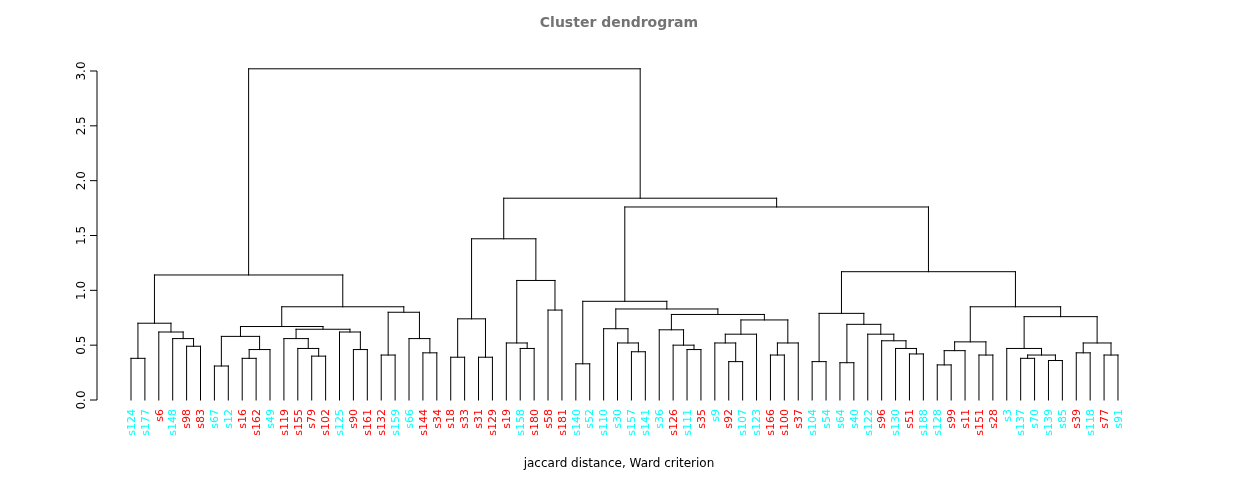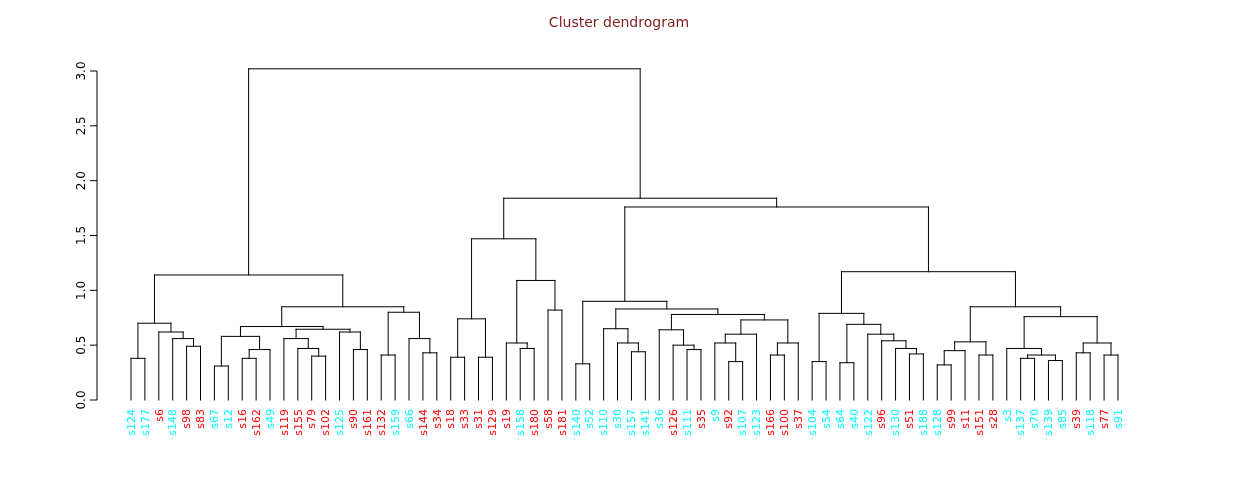--- a/index.html
+++ b/index.html
@@ -1,19 +1,19 @@
 <!DOCTYPE html>
 <html><head>
 <meta charset="utf-8">
 <style>
   html,body{margin:0;padding:0;background:#ffffff;}
   .stage{position:relative;width:1238px;height:500px;background:#fff;overflow:hidden;
          font-family:"DejaVu Sans","Liberation Sans",sans-serif;}
   .title{position:absolute;top:14px;left:0;width:1238px;text-align:center;
-         font-size:14px;font-weight:normal;color:#7f1d1d;}
+         font-size:14px;font-weight:bold;color:#737373;}
   .caption{position:absolute;top:456px;left:0;width:1238px;text-align:center;
          font-size:12px;color:#000;}
   svg{position:absolute;top:0;left:0;}
   text{font-family:"DejaVu Sans","Liberation Sans",sans-serif;}
 </style>
 </head>
 <body>
 
 <div class="stage">
   <div class="title">Cluster dendrogram</div>
@@ -93,13 +93,14 @@
       <text transform="translate(1006.76,409) rotate(-90)" text-anchor="end" dy="0.34em" font-size="11" fill="#00FFFF">s3</text>
       <text transform="translate(1020.66,409) rotate(-90)" text-anchor="end" dy="0.34em" font-size="11" fill="#00FFFF">s137</text>
       <text transform="translate(1034.57,409) rotate(-90)" text-anchor="end" dy="0.34em" font-size="11" fill="#00FFFF">s70</text>
       <text transform="translate(1048.47,409) rotate(-90)" text-anchor="end" dy="0.34em" font-size="11" fill="#00FFFF">s139</text>
       <text transform="translate(1062.37,409) rotate(-90)" text-anchor="end" dy="0.34em" font-size="11" fill="#00FFFF">s85</text>
       <text transform="translate(1076.27,409) rotate(-90)" text-anchor="end" dy="0.34em" font-size="11" fill="#FF0000">s39</text>
       <text transform="translate(1090.17,409) rotate(-90)" text-anchor="end" dy="0.34em" font-size="11" fill="#00FFFF">s118</text>
       <text transform="translate(1104.07,409) rotate(-90)" text-anchor="end" dy="0.34em" font-size="11" fill="#FF0000">s77</text>
       <text transform="translate(1117.97,409) rotate(-90)" text-anchor="end" dy="0.34em" font-size="11" fill="#00FFFF">s91</text>
     </svg>
+  <div class="caption">jaccard distance, Ward criterion</div>
 </div>
 
 </body></html>

